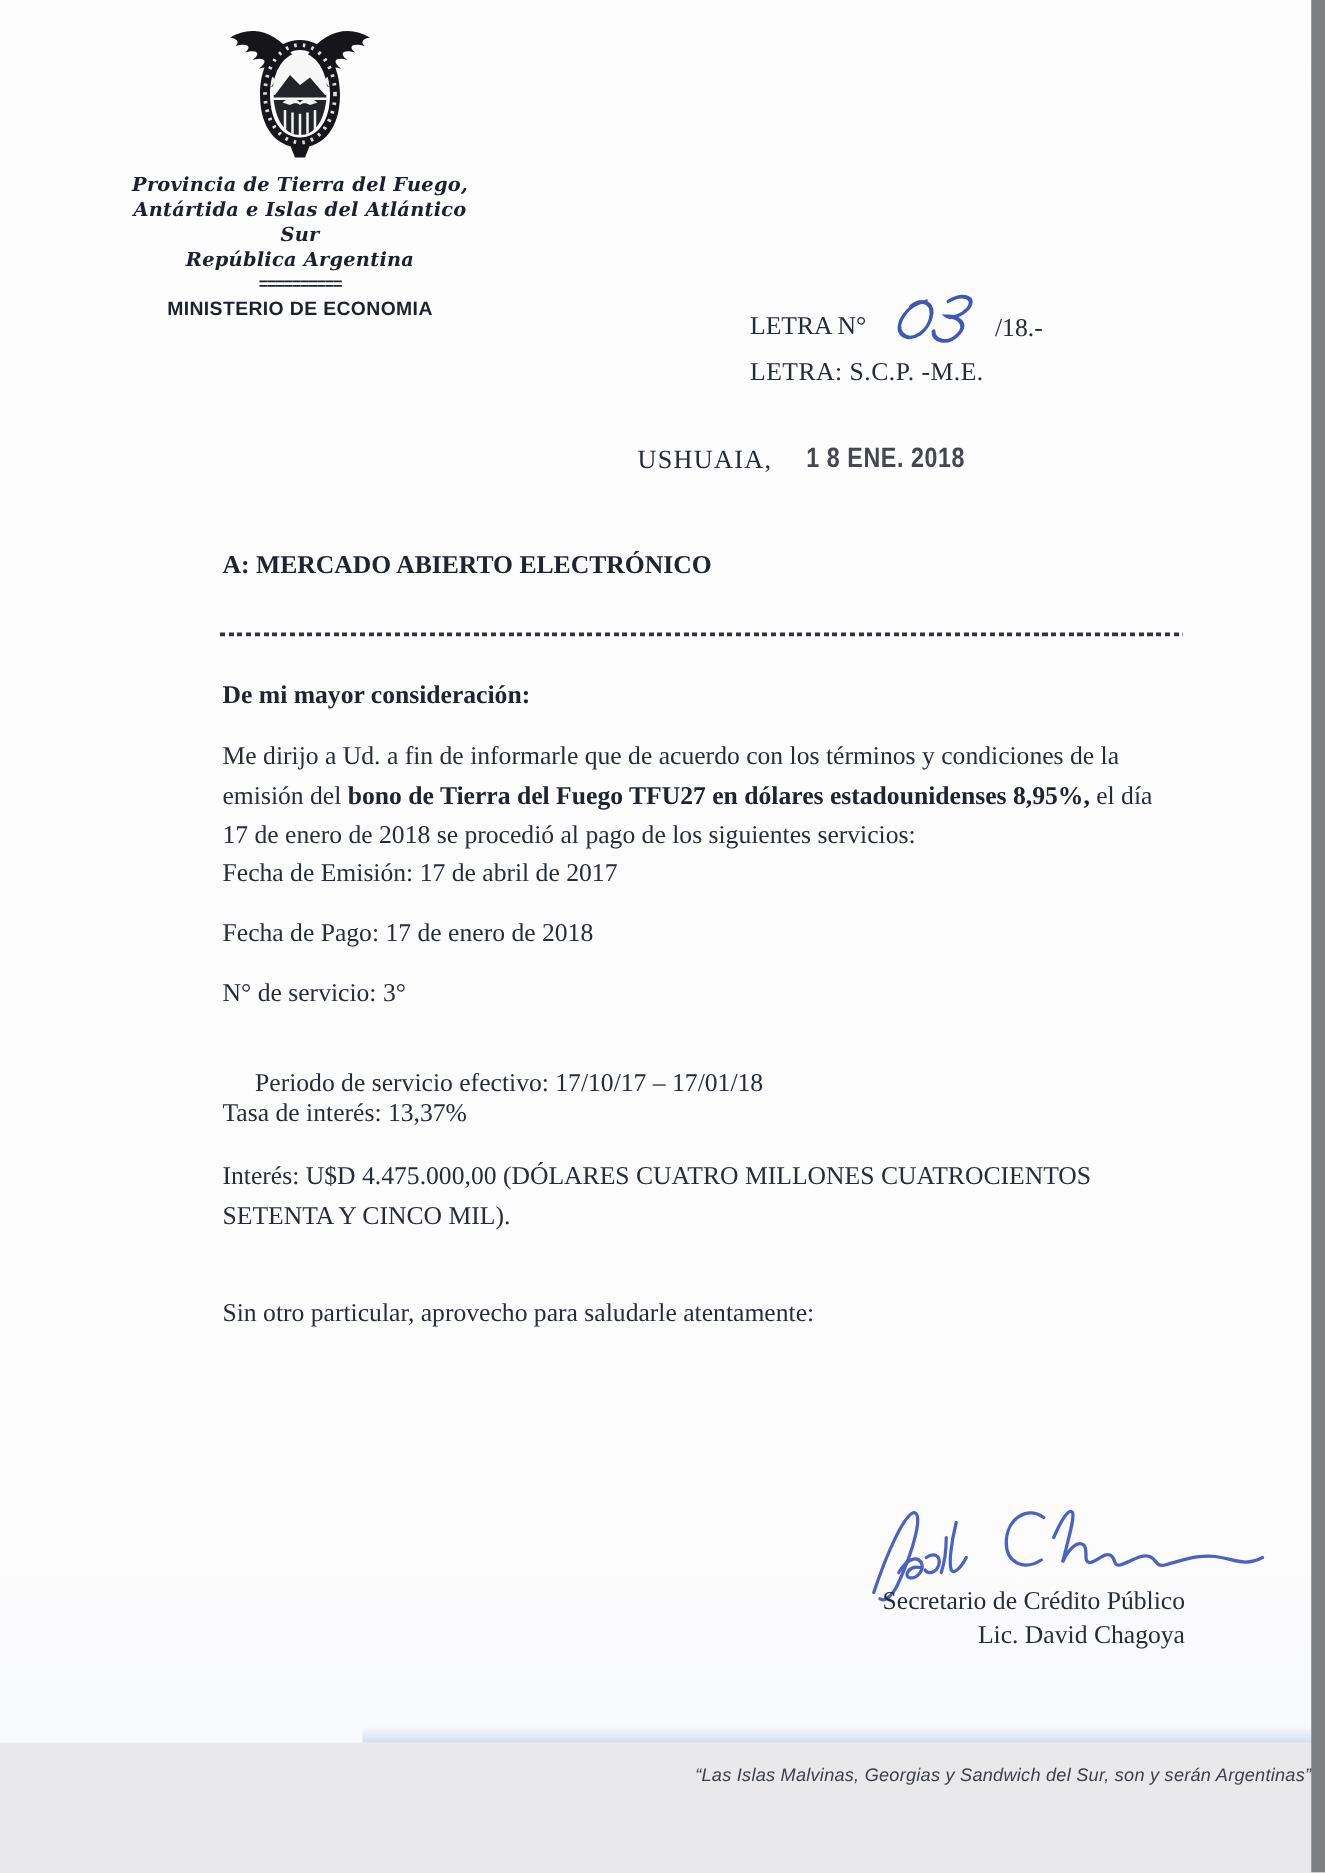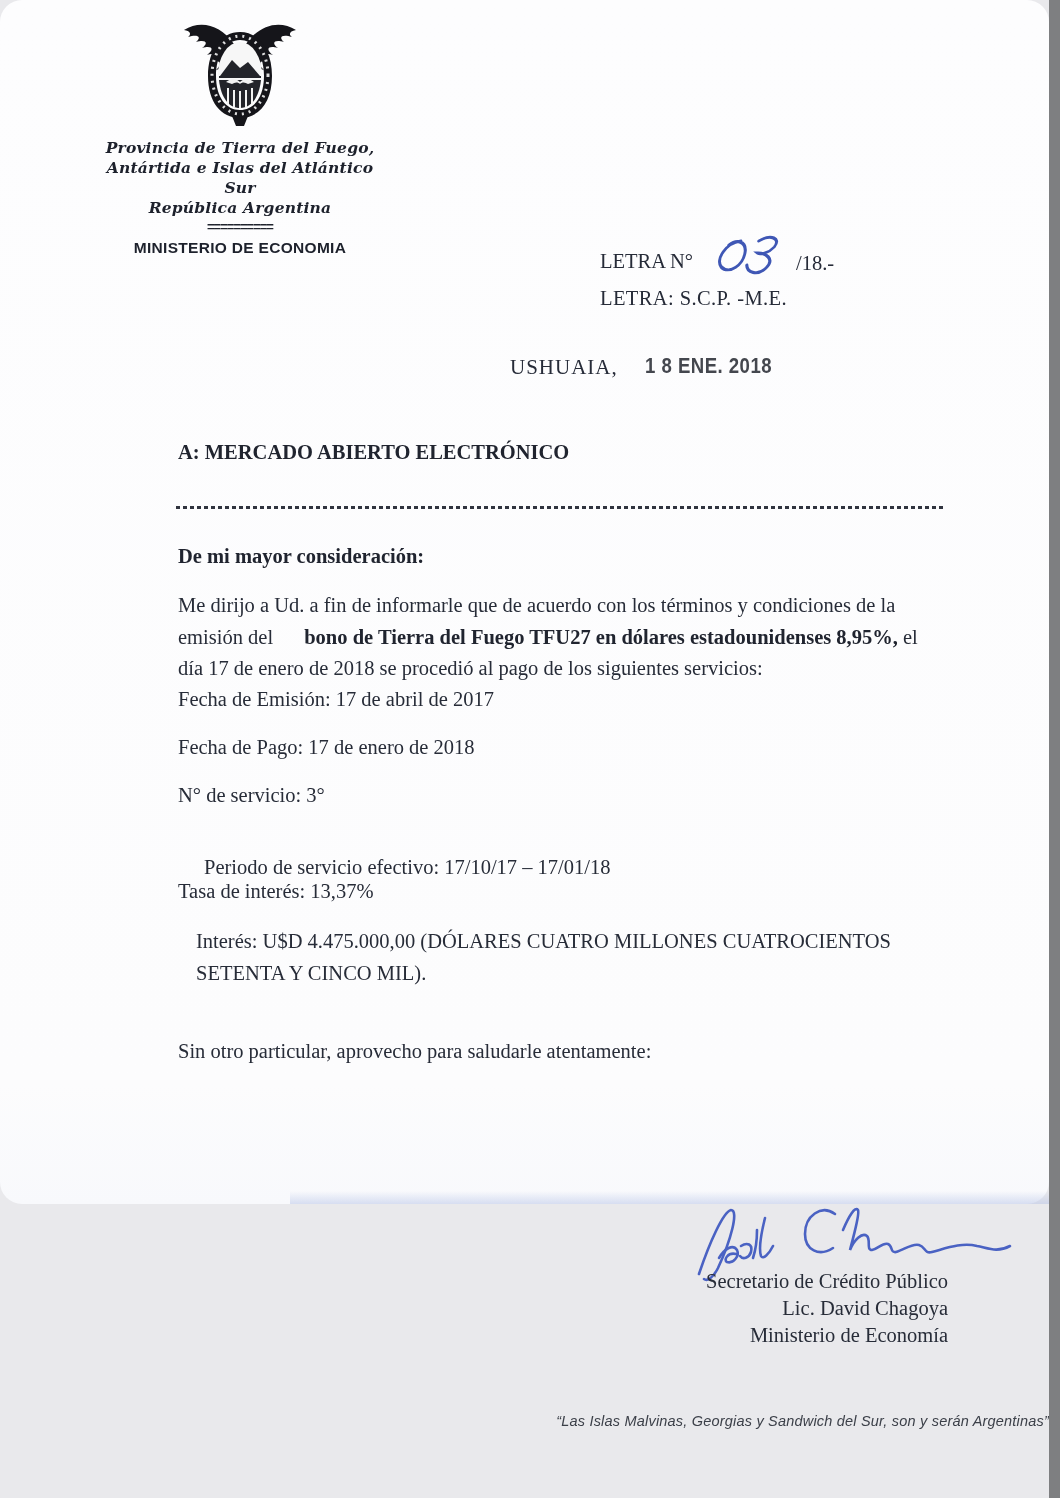--- a/index.html
+++ b/index.html
@@ -3,24 +3,23 @@
 <meta charset="utf-8">
 <style>
   html,body{margin:0;padding:0;}
   body{
     width:1060px;height:1498px;
     background:#e9e9ec;
     font-family:"Liberation Serif", serif;
     position:relative;overflow:hidden;
   }
   .page{
-    position:absolute;left:0;top:0;width:1049px;height:1204px;
+    position:absolute;left:0;top:0;width:1049px;height:1394px;
     background:linear-gradient(180deg,#fdfdfe 0%,#fcfcfd 90%,#f8f9fc 100%);
     color:#272c38;
-    border-radius:22px;
   }
   .scan-edge{
     position:absolute;right:0;top:0;width:11px;height:1498px;
     background:#7e7f81;
   }
   .bottom-tint{
     position:absolute;left:290px;bottom:0;width:759px;height:13px;
     background:linear-gradient(180deg,rgba(187,198,231,0) 0%,rgba(181,194,230,0.5) 100%);
   }
   
@@ -55,25 +54,25 @@
   }
   
   .reference{position:absolute;left:178px;top:440px;font-weight:bold;font-size:20.5px;line-height:25px;color:#20242f;}
   .dotted-divider{
     position:absolute;left:176px;top:506px;width:770px;height:3px;
     background:repeating-linear-gradient(90deg,#30343f 0 4px,rgba(0,0,0,0) 4px 7px);
   }
   
   .salutation{position:absolute;left:178px;top:545px;font-weight:bold;font-size:20.5px;color:#20242f;}
   .paragraph1{position:absolute;left:178px;top:590px;width:768px;font-size:20.5px;line-height:31.5px;color:#272c38;margin:0;}
-  .paragraph1 b{color:#20242f;margin-left:26px;}
+  .paragraph1 b{color:#20242f;}
   .svc-item{position:absolute;left:178px;font-size:20.5px;color:#272c38;}
   .item-0{top:688px;} .item-1{top:736px;} .item-2{top:784px;}
   .item-3{top:856px;margin-left:26px;} .item-4{top:880px;}
-  .item-5{top:925px;width:762px;line-height:32px;margin-left:18px;}
+  .item-5{top:925px;width:762px;line-height:32px;}
   .closing{position:absolute;left:178px;top:1040px;font-size:20.5px;color:#272c38;}
   
   .signature-ink{position:absolute;left:685px;top:1196px;}
   .signatory{position:absolute;left:560px;top:1268px;width:388px;text-align:right;font-size:20.5px;line-height:27px;color:#272c38;}
   
   .footer-quote{
     position:absolute;left:0;top:1413px;width:1049px;text-align:right;
     font-family:"Liberation Sans", sans-serif;font-style:italic;
     font-size:14.5px;color:#3c4049;letter-spacing:0.2px;
   }
@@ -163,21 +162,20 @@
       <path d="M56,50 C62,46 68,48 66,56 C64,62 58,64 55,60"></path>
       <path d="M72,34 C72,44 70,56 68,62"></path>
       <path d="M80,22 C76,38 74,54 76,60 C78,64 84,58 88,50"></path>
       <path d="M150,18 C136,8 120,20 120,38 C120,54 134,61 148,52"></path>
       <path d="M158,34 C164,20 170,10 173,14 C175,18 169,38 165,54 C169,44 177,36 182,40 C186,44 181,54 187,54 C193,53 198,46 203,48 C208,50 205,57 211,56 C219,54 227,47 234,49 C241,51 239,58 247,56 C259,53 276,46 292,50 C303,52 312,57 325,50"></path>
     </g>
   </svg>
   <div class="signatory">
     <div>Secretario de Crédito Público</div>
     <div>Lic. David Chagoya</div>
-    <div>Ministerio de Economía</div>
   </div>
 
   <div class="footer-quote">“Las Islas Malvinas, Georgias y Sandwich del Sur,  son y serán Argentinas”</div>
 
   <div class="bottom-tint"></div>
 </div>
 
 <div class="scan-edge"></div>
 
 </body></html>

